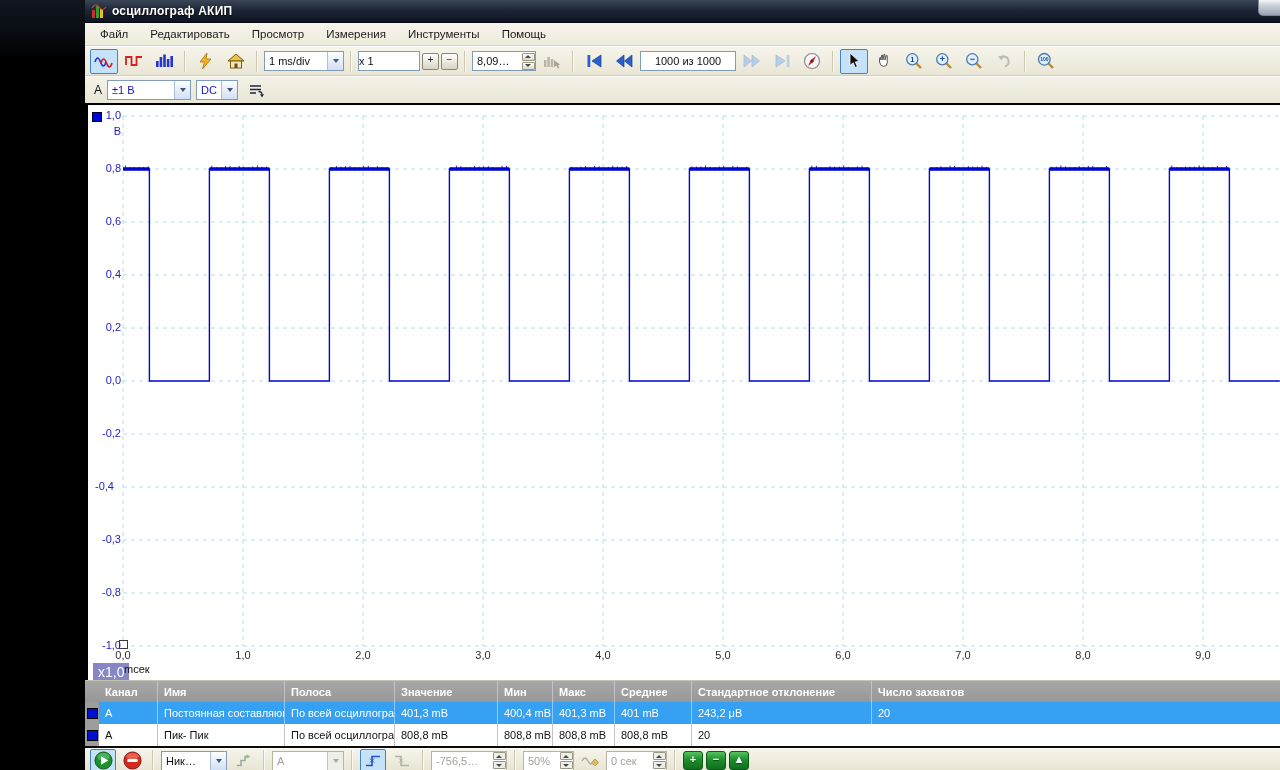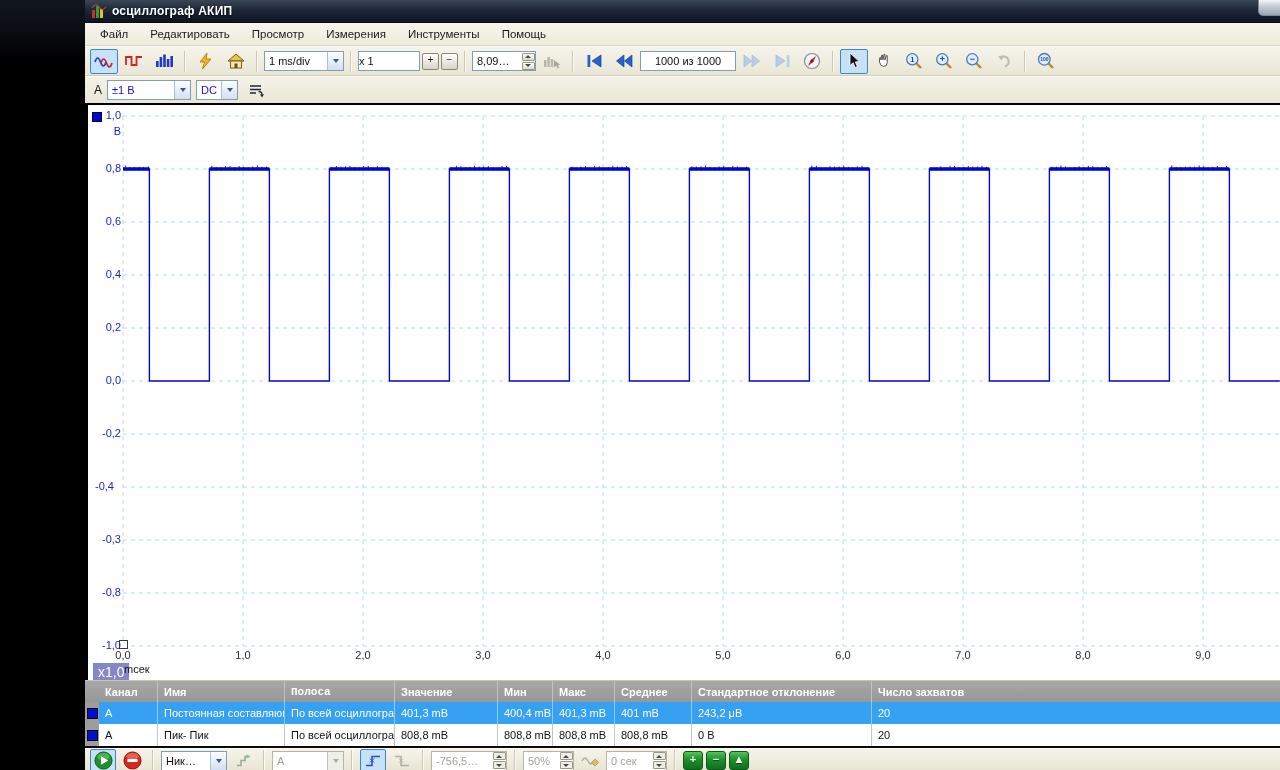--- a/index.html
+++ b/index.html
@@ -340,21 +340,21 @@
         <span class="xlab" style="left: 733px;">6,0</span>
         <span class="xlab" style="left: 853px;">7,0</span>
         <span class="xlab" style="left: 973px;">8,0</span>
         <span class="xlab" style="left: 1093px;">9,0</span>
       </div>
 
   <div class="mtable">
     <div class="thead" id="table-head">
           <div class="thcell" style="width: 73px; padding-left: 20px;">Канал</div>
           <div class="thcell" style="width: 127px;">Имя</div>
-          <div class="thcell" style="width: 110px; font-family: Liberation Mono, monospace;">Полоса</div>
+          <div class="thcell" style="width: 110px;">Полоса</div>
           <div class="thcell" style="width: 103px;">Значение</div>
           <div class="thcell" style="width: 55px;">Мин</div>
           <div class="thcell" style="width: 62px;">Макс</div>
           <div class="thcell" style="width: 77px;">Среднее</div>
           <div class="thcell" style="width: 180px;">Стандартное отклонение</div>
           <div class="thcell" style="width: 408px; border-right: none;">Число захватов</div>
         </div>
     <div id="table-body">
           <div class="trow rowsel">
             <div class="indcell" style="width: 14px;">
@@ -374,21 +374,20 @@
             <div class="indcell" style="width: 14px;">
               <div class="indsq"></div>
             </div>
             <div class="tcell" style="width: 59px;">A</div>
             <div class="tcell" style="width: 127px;">Пик- Пик</div>
             <div class="tcell" style="width: 110px;">По всей осциллограмме</div>
             <div class="tcell" style="width: 103px;">808,8 mВ</div>
             <div class="tcell" style="width: 55px;">808,8 mВ</div>
             <div class="tcell" style="width: 62px;">808,8 mВ</div>
             <div class="tcell" style="width: 77px;">808,8 mВ</div>
-            <div class="tcell" style="width: 180px;">0 В</div>
             <div class="tcell" style="width: 408px; border-right: none;">20</div>
           </div>
         </div>
   </div>
 
   <div class="bottombar">
     <div class="bbtn sel">
       <svg width="19" height="19" viewBox="0 0 20 20">
         <circle cx="10" cy="10" r="9" fill="#1f8f2f" stroke="#0c5a18"></circle>
         <ellipse cx="10" cy="6" rx="6.5" ry="4" fill="#6cc876" opacity="0.6"></ellipse>

